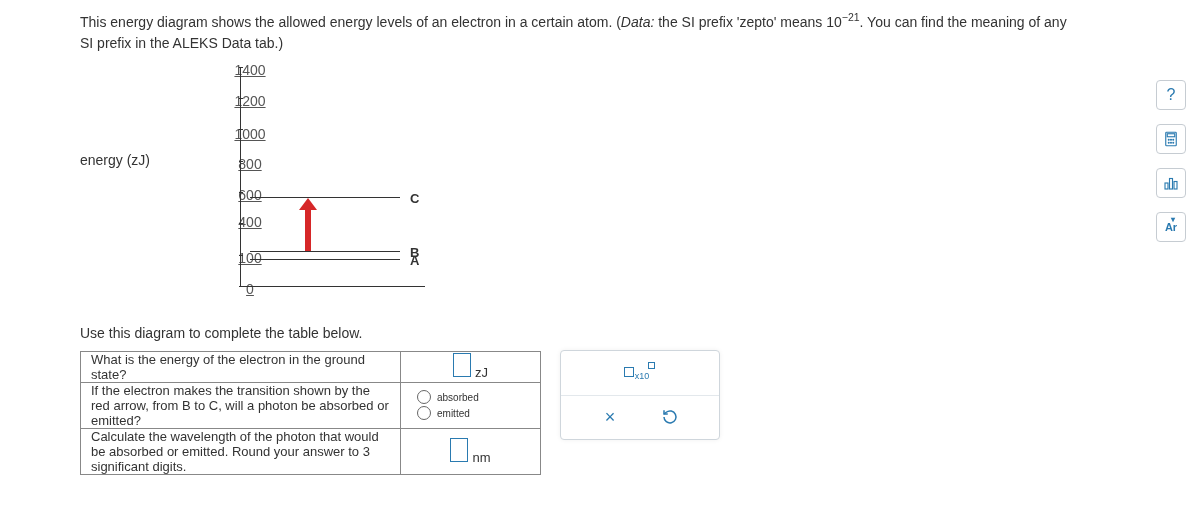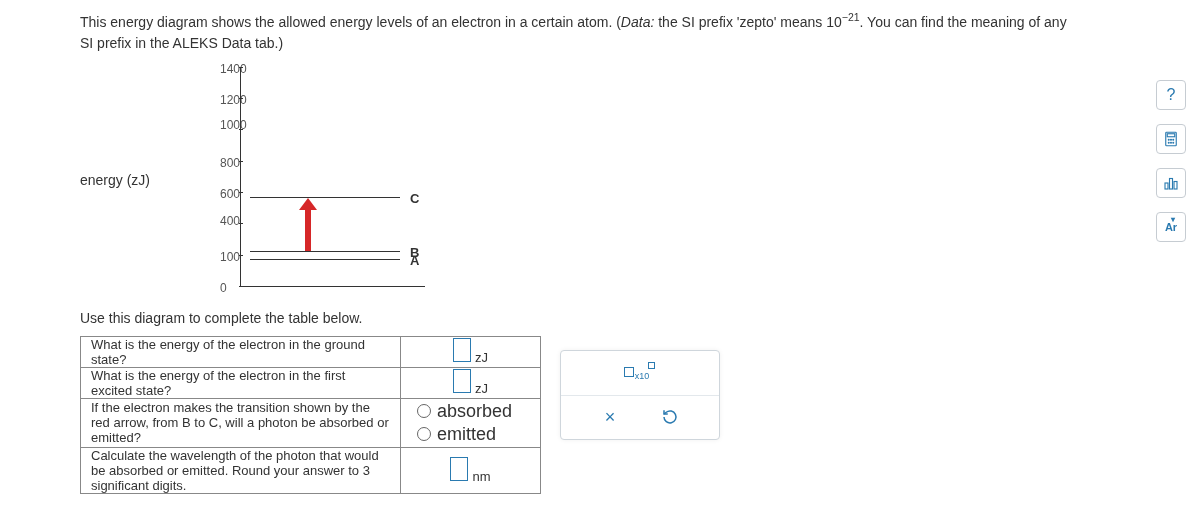--- a/index.html
+++ b/index.html
@@ -11,54 +11,54 @@
     width: 1200px;
     height: 531px;
     position: relative;
     padding: 10px 70px 10px 80px;
     overflow: hidden;
   }
   .prompt-text { line-height: 1.5; margin-bottom: 8px; padding-right: 60px; }
   .sup { vertical-align: super; font-size: 0.75em; }
 
   .diagram-area { position: relative; height: 240px; margin-top: 6px; margin-bottom: 8px; }
-  .ylabel { position: absolute; left: 0; top: 90px; font-size: 14px; margin-top: 20px; }
+  .ylabel { position: absolute; left: 0; top: 90px; font-size: 14px; }
   .chart { position: absolute; left: 130px; top: 0; width: 230px; height: 240px; }
   .plot-inner { position: absolute; left: 30px; top: 5px; width: 185px; height: 220px; border-left: 1px solid #333; border-bottom: 1px solid #333; }
-  .ytick { position: absolute; font-size: 12px; color: #555; right: 160px; width: 60px; text-align: left; }
+  .ytick { position: absolute; font-size: 14px; color: #555; right: 160px; width: 60px; text-align: center; text-decoration: underline; }
   .tick-mark { position: absolute; left: 29px; width: 4px; height: 1px; background: #333; }
 
   .energy-level { position: absolute; left: 40px; width: 150px; border-top: 1px solid #333; }
   .level-label { position: absolute; left: 200px; font-size: 13px; font-weight: bold; transform: translateY(-6px); }
 
   .red-arrow { position: absolute; }
   .red-arrow .shaft { width: 6px; background: #d62728; }
   .red-arrow .head {
     width: 0; height: 0;
     border-left: 9px solid transparent;
     border-right: 9px solid transparent;
     border-bottom: 12px solid #d62728;
     position: absolute; top: -10px; left: -6px;
   }
 
-  .instr { margin-top: 8px; margin-bottom: 10px; }
+  .instr { margin-top: 23px; margin-bottom: 10px; }
 
   .q-table { border-collapse: collapse; }
   .q-table td { border: 1px solid #888; padding: 0 10px; font-size: 13px; vertical-align: middle; }
   .q-table td.qcell { width: 320px; }
   .q-table td.acell { width: 140px; text-align: center; }
 
   .num-input {
     display: inline-flex; align-items:center; justify-content:center;
     width: 18px; height: 24px; border: 1px solid #2a7ab0; color:#2a7ab0;
     font-size: 12px; background:#fff;
   }
   .unit { font-size: 13px; margin-left: 4px; color:#333; }
 
-  .radio-row { display:flex; align-items:center; gap:6px; margin:2px 0; font-size:18px; justify-content:flex-start; padding-left:6px; }
+  .radio-row { display:flex; align-items:center; gap:6px; margin:2px 0; font-size:10px; justify-content:flex-start; padding-left:6px; }
   .radio { width:14px; height:14px; border:1px solid #666; border-radius:50%; display:inline-block; flex-shrink:0; }
 
   
   .palette {
     position: absolute;
     left: 560px; top: 350px;
     width: 160px; height: 90px;
     border: 1px solid #cfd6dc;
     border-radius: 4px;
     box-shadow: 0 0 5px rgba(0,0,0,.06);
@@ -88,21 +88,21 @@
 <div class="prompt-text">
   <span>This energy diagram shows the allowed energy levels of an electron in a certain atom. (</span><i>Data:</i><span> the SI prefix 'zepto' means </span><span>10</span><span class="sup">−21</span><span>. You can find the meaning of any SI prefix in the ALEKS Data tab.)</span>
 </div>
 
 <div class="diagram-area">
   <div class="ylabel">energy (zJ)</div>
   <div class="chart">
 
     <div class="ytick" style="top:0px">1400</div>
     <div class="ytick" style="top:31px">1200</div>
-    <div class="ytick" style="top:56px">1000</div>
+    <div class="ytick" style="top:64px">1000</div>
     <div class="ytick" style="top:94px">800</div>
     <div class="ytick" style="top:125px">600</div>
     <div class="ytick" style="top:152px">400</div>
     <div class="ytick" style="top:188px">100</div>
     <div class="ytick" style="top:219px">0</div>
 
     <div class="tick-mark" style="top:5px"></div>
     <div class="tick-mark" style="top:36px"></div>
     <div class="tick-mark" style="top:67px"></div>
     <div class="tick-mark" style="top:99px"></div>
@@ -128,26 +128,20 @@
     </div>
   </div>
 </div>
 
 <div class="instr">Use this diagram to complete the table below.</div>
 
 <table class="q-table">
   <tbody>
       <tr>
     <td class="qcell">What is the energy of the electron in the ground state?</td>
-    <td class="acell">
-      <span class="num-input"></span><span class="unit">zJ</span>
-    </td>
-  </tr>
-  <tr>
-    <td class="qcell">What is the energy of the electron in the first excited state?</td>
     <td class="acell">
       <span class="num-input"></span><span class="unit">zJ</span>
     </td>
   </tr>
   <tr>
     <td class="qcell">If the electron makes the transition shown by the red arrow, from B to C, will a photon be absorbed or emitted?</td>
     <td class="acell" style="text-align:left">
       <div class="radio-row">
             <span class="radio"></span>
             <span>absorbed</span>

